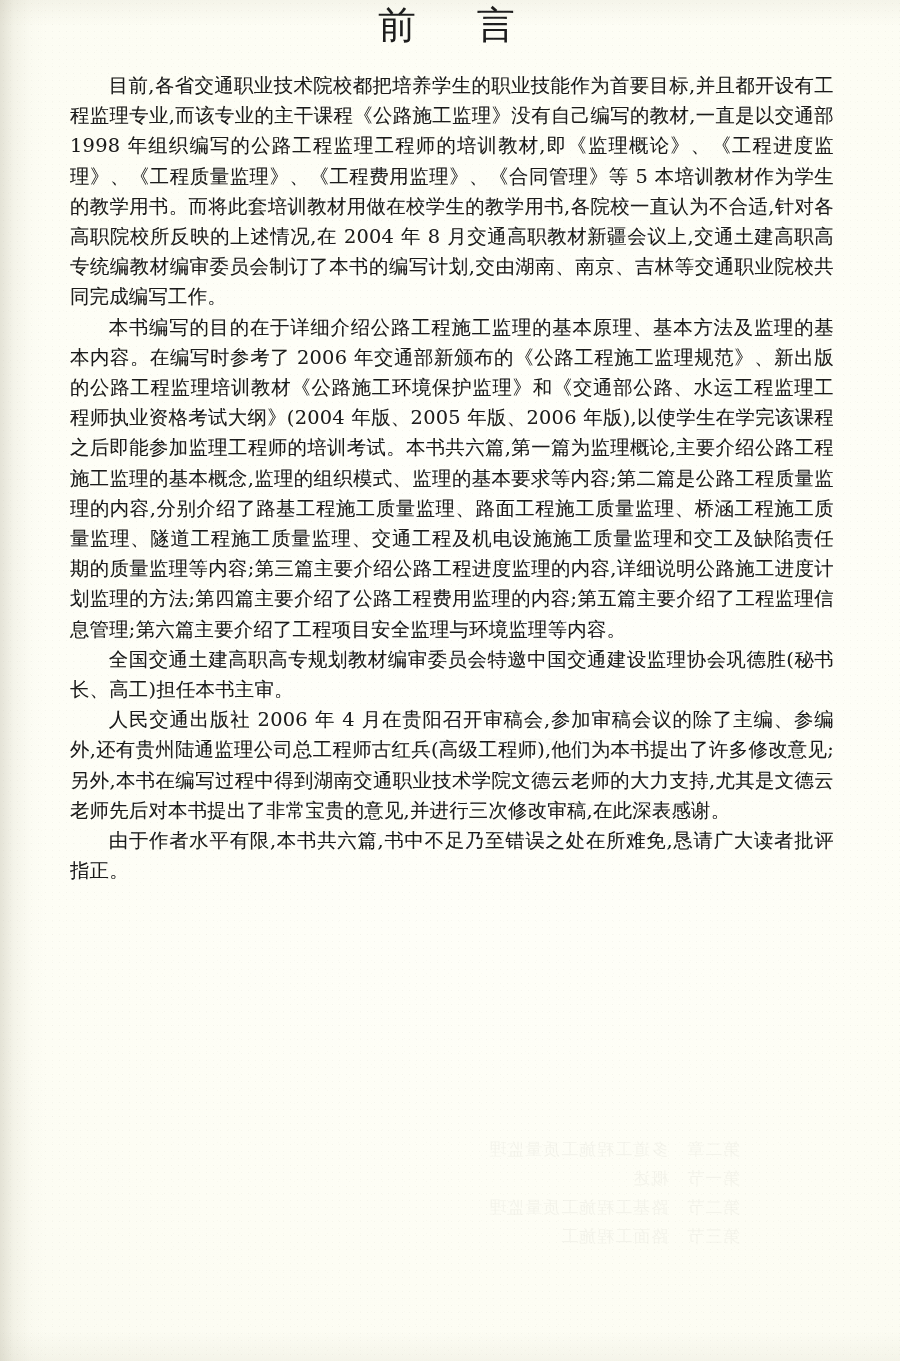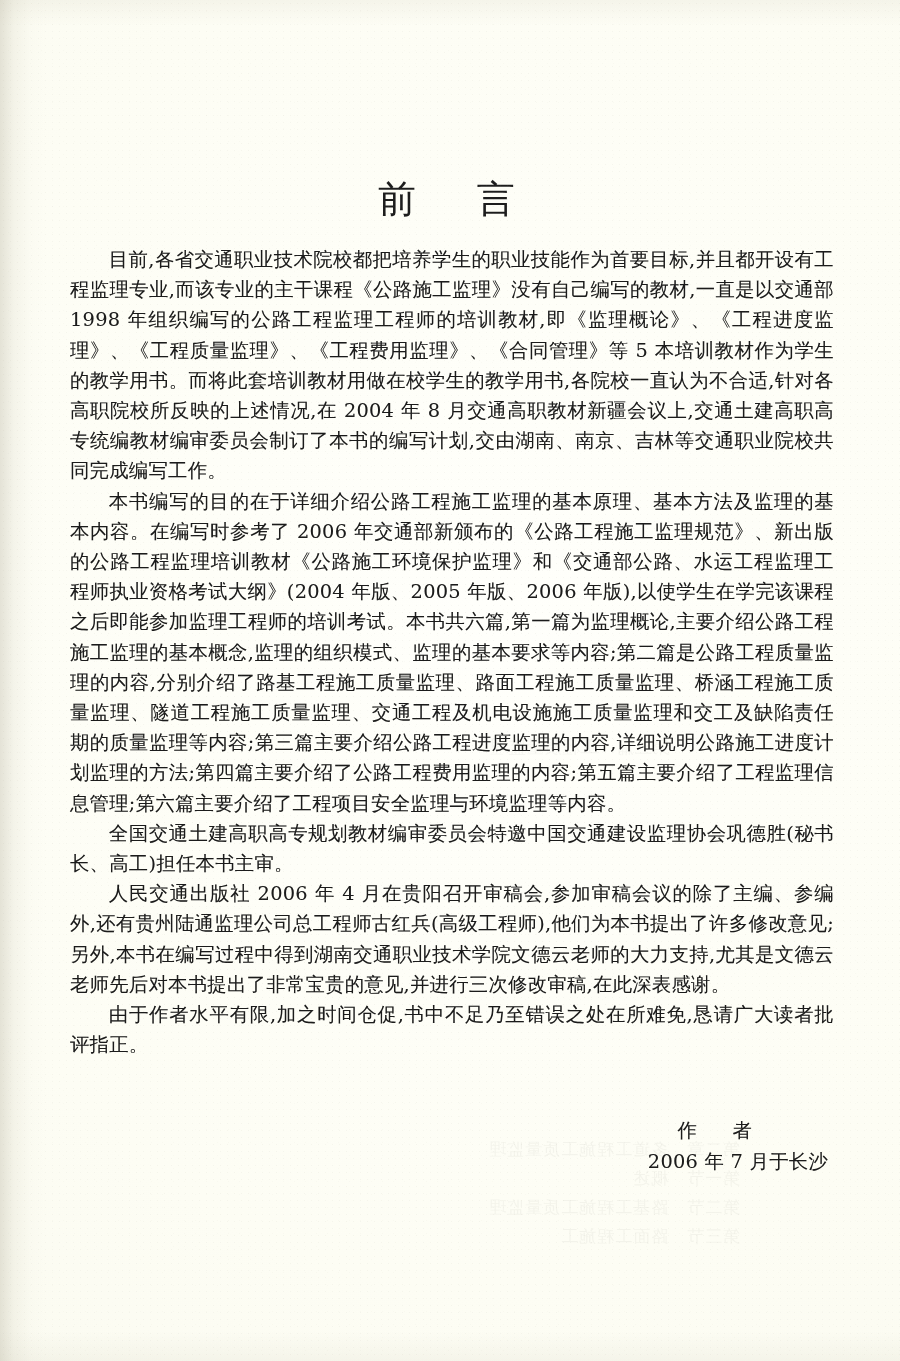--- a/index.html
+++ b/index.html
@@ -83,21 +83,20 @@
   .content {
     position: absolute;
     left: 70px;
     top: 0;
     width: 764px;
     height: 100%;
   }
 
   .doc-title {
     margin: 0;
-    padding-top: 174px;
     text-align: center;
     font-size: 38px;
     font-weight: 400;
     letter-spacing: 0.30em;
     color: #1d1d1d;
     font-family: "DejaVu Serif", "Liberation Serif", serif;
   }
 
   .body-block {
     margin-top: 20px;
@@ -163,24 +162,20 @@
 
   <div class="content">
 
     <h1 class="doc-title">前　言</h1>
 
     <div class="body-block">
       <p class="para">目前,各省交通职业技术院校都把培养学生的职业技能作为首要目标,并且都开设有工程监理专业,而该专业的主干课程《公路施工监理》没有自己编写的教材,一直是以交通部 1998 年组织编写的公路工程监理工程师的培训教材,即《监理概论》、《工程进度监理》、《工程质量监理》、《工程费用监理》、《合同管理》等 5 本培训教材作为学生的教学用书。而将此套培训教材用做在校学生的教学用书,各院校一直认为不合适,针对各高职院校所反映的上述情况,在 2004 年 8 月交通高职教材新疆会议上,交通土建高职高专统编教材编审委员会制订了本书的编写计划,交由湖南、南京、吉林等交通职业院校共同完成编写工作。</p>
       <p class="para">本书编写的目的在于详细介绍公路工程施工监理的基本原理、基本方法及监理的基本内容。在编写时参考了 2006 年交通部新颁布的《公路工程施工监理规范》、新出版的公路工程监理培训教材《公路施工环境保护监理》和《交通部公路、水运工程监理工程师执业资格考试大纲》(2004 年版、2005 年版、2006 年版),以使学生在学完该课程之后即能参加监理工程师的培训考试。本书共六篇,第一篇为监理概论,主要介绍公路工程施工监理的基本概念,监理的组织模式、监理的基本要求等内容;第二篇是公路工程质量监理的内容,分别介绍了路基工程施工质量监理、路面工程施工质量监理、桥涵工程施工质量监理、隧道工程施工质量监理、交通工程及机电设施施工质量监理和交工及缺陷责任期的质量监理等内容;第三篇主要介绍公路工程进度监理的内容,详细说明公路施工进度计划监理的方法;第四篇主要介绍了公路工程费用监理的内容;第五篇主要介绍了工程监理信息管理;第六篇主要介绍了工程项目安全监理与环境监理等内容。</p>
       <p class="para">全国交通土建高职高专规划教材编审委员会特邀中国交通建设监理协会巩德胜(秘书长、高工)担任本书主审。</p>
       <p class="para">人民交通出版社 2006 年 4 月在贵阳召开审稿会,参加审稿会议的除了主编、参编外,还有贵州陆通监理公司总工程师古红兵(高级工程师),他们为本书提出了许多修改意见;另外,本书在编写过程中得到湖南交通职业技术学院文德云老师的大力支持,尤其是文德云老师先后对本书提出了非常宝贵的意见,并进行三次修改审稿,在此深表感谢。</p>
-      <p class="para">由于作者水平有限,加之时间仓促,书中不足乃至错误之处在所难免,恳请广大读者批评指正。</p>
+      <p class="para">由于作者水平有限,本书共六篇,书中不足乃至错误之处在所难免,恳请广大读者批评指正。</p>
     </div>
 
-    <div class="signature">
-      <div class="sig-author">作　者</div>
-      <div class="sig-date">2006 年 7 月于长沙</div>
-    </div>
 
   </div>
 
   <div class="grain"></div>
 </div>
 
 </body></html>

